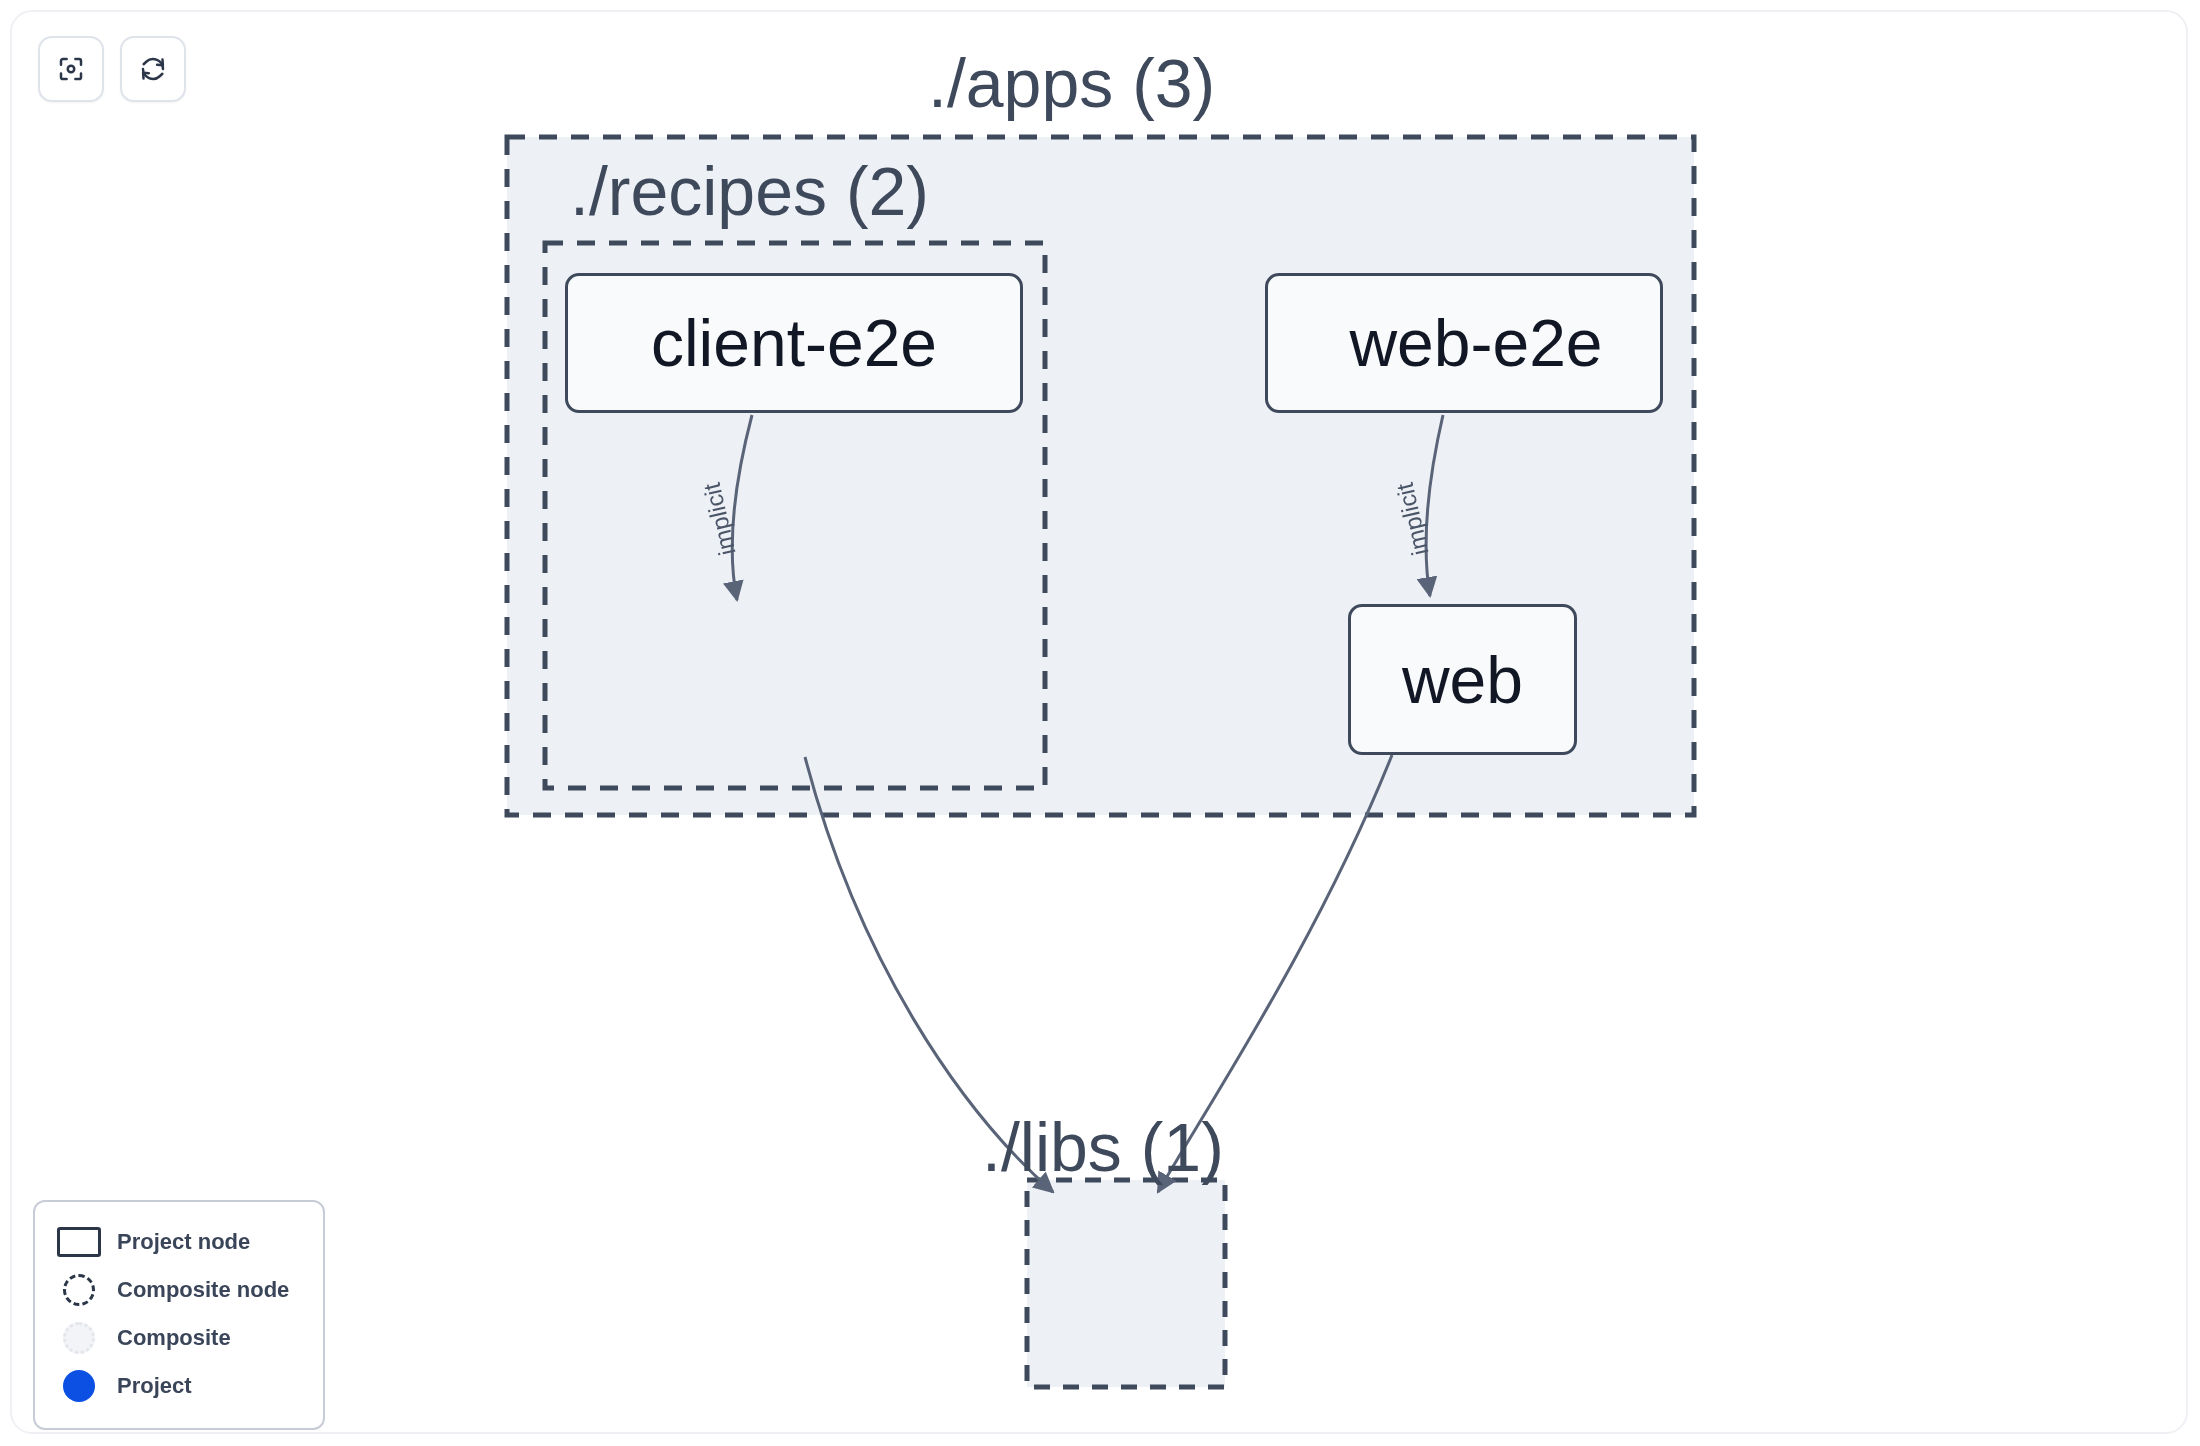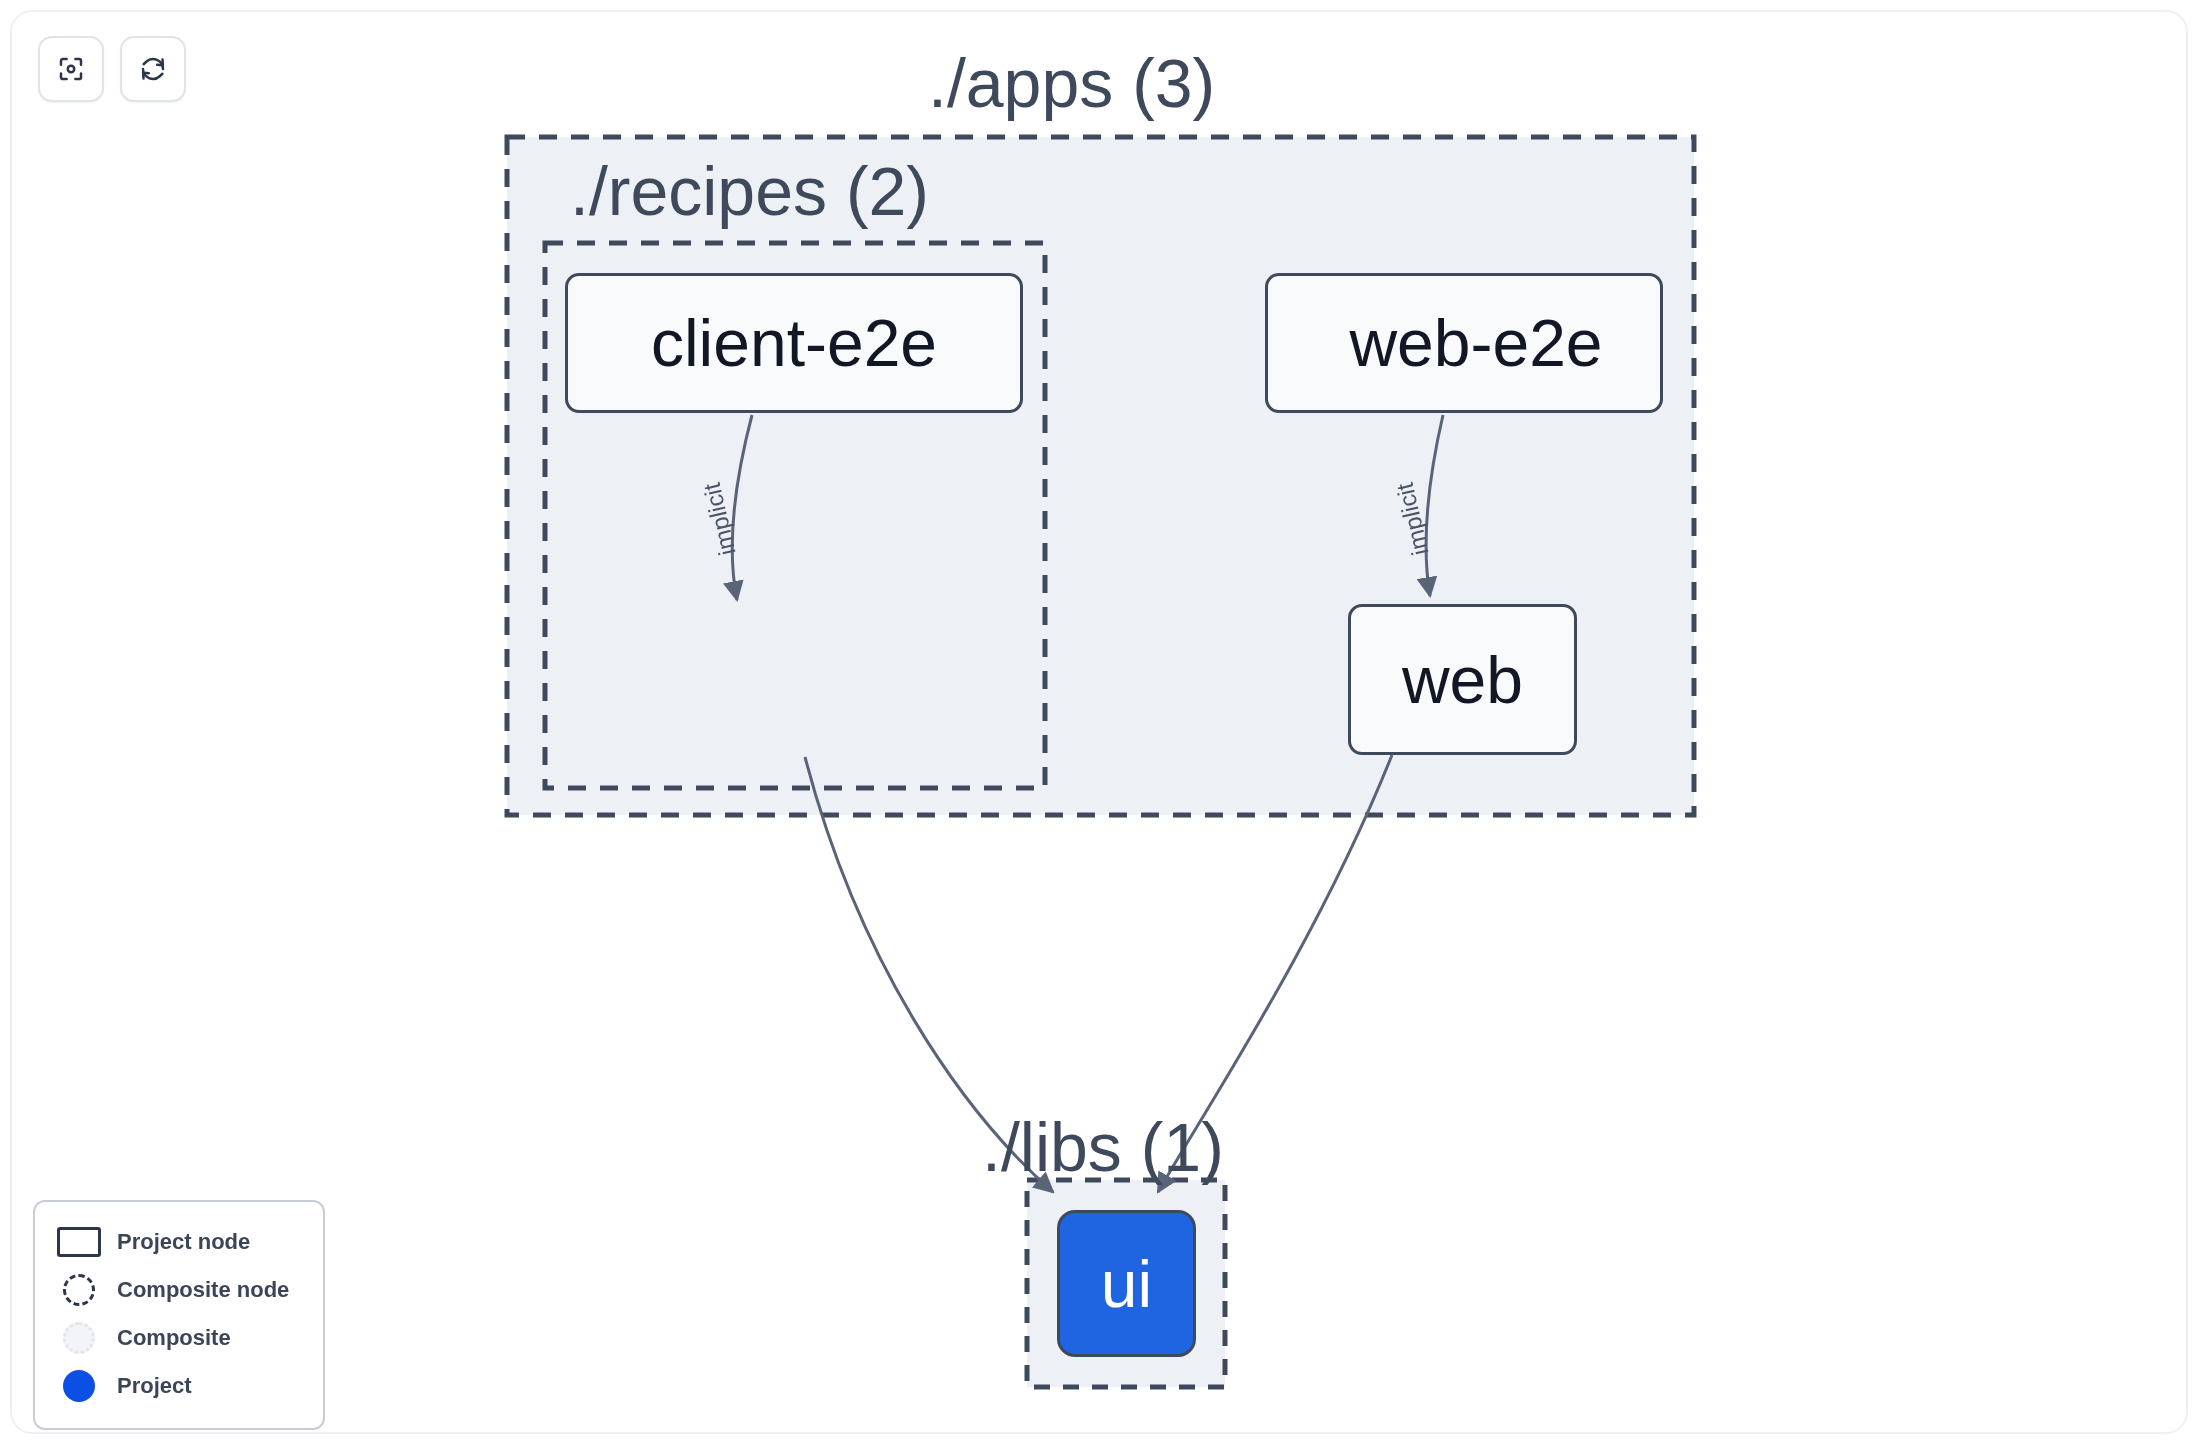--- a/index.html
+++ b/index.html
@@ -193,21 +193,20 @@
 
   <div class="grp-label" style="left:982px; top:1108px;">./libs (1)</div>
 
   <div class="node" style="left:565px; top:273px; width:458px; height:140px;">client-e2e</div>
 
   <div class="node" style="left:1265px; top:273px; width:398px; height:140px;padding-left:24px;">web-e2e</div>
 
 
   <div class="node" style="left:1348px; top:604px; width:229px; height:151px;">web</div>
 
-  <div class="node touched" style="left:1057px; top:1210px; width:139px; height:147px;">ui</div>
 
   <div class="edge-label" style="left:683px; top:505px; transform:rotate(-103deg);">implicit</div>
 
   <div class="edge-label" style="left:1376px; top:505px; transform:rotate(-103deg);">implicit</div>
 
   <div class="toolbar">
     <div class="tool-btn">
       <span>
         <svg width="30" height="30" viewBox="0 0 24 24" fill="none" stroke="#2b3648" stroke-width="2" stroke-linecap="round" stroke-linejoin="round">
           <path d="M4 8.5 V5.5 A1.5 1.5 0 0 1 5.5 4 H8.5"></path>

